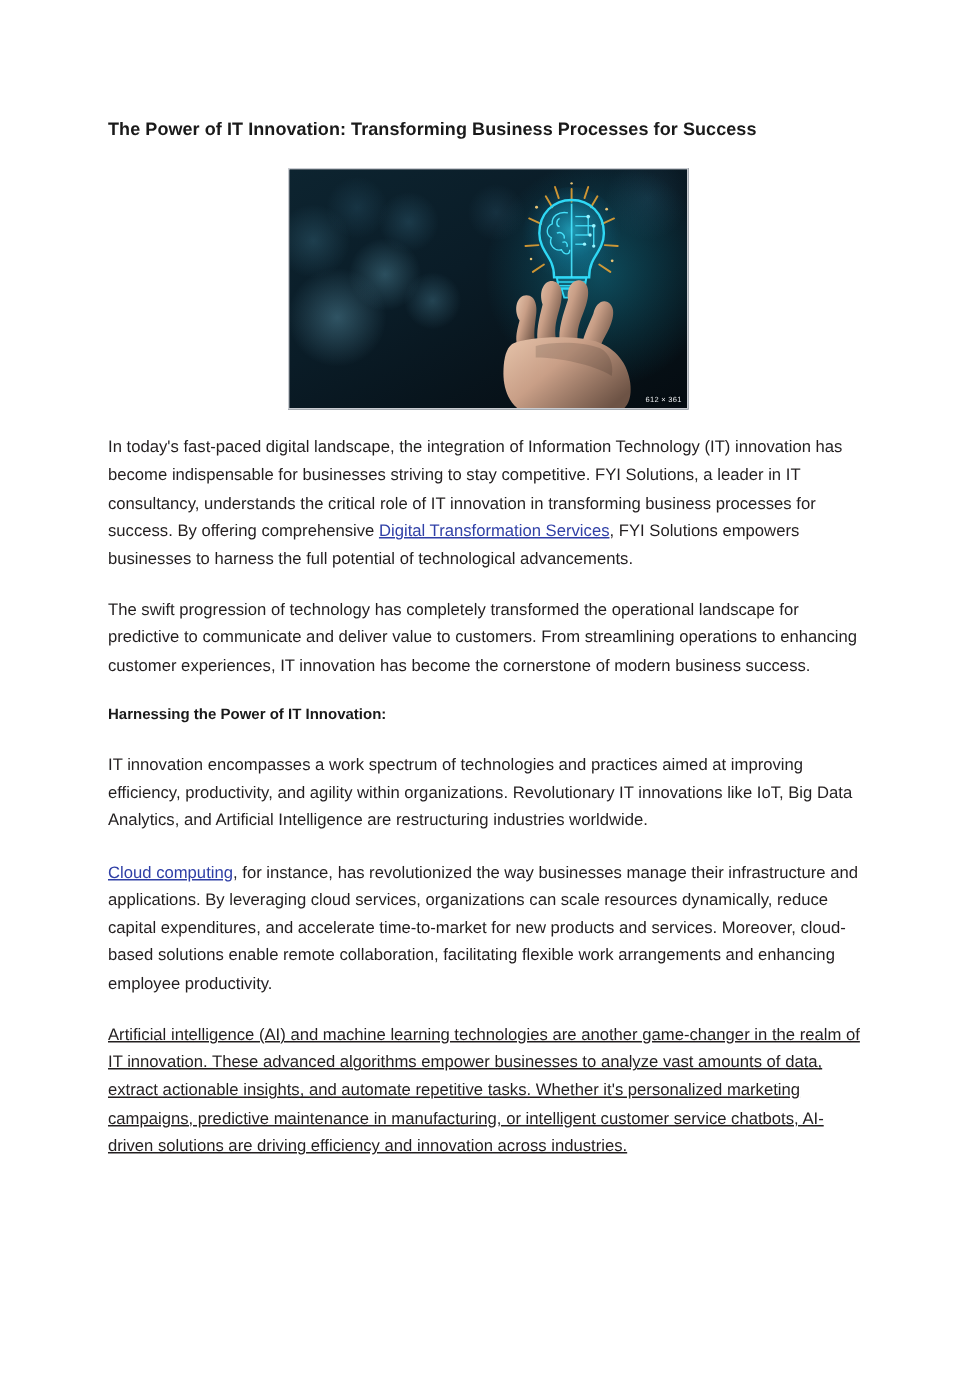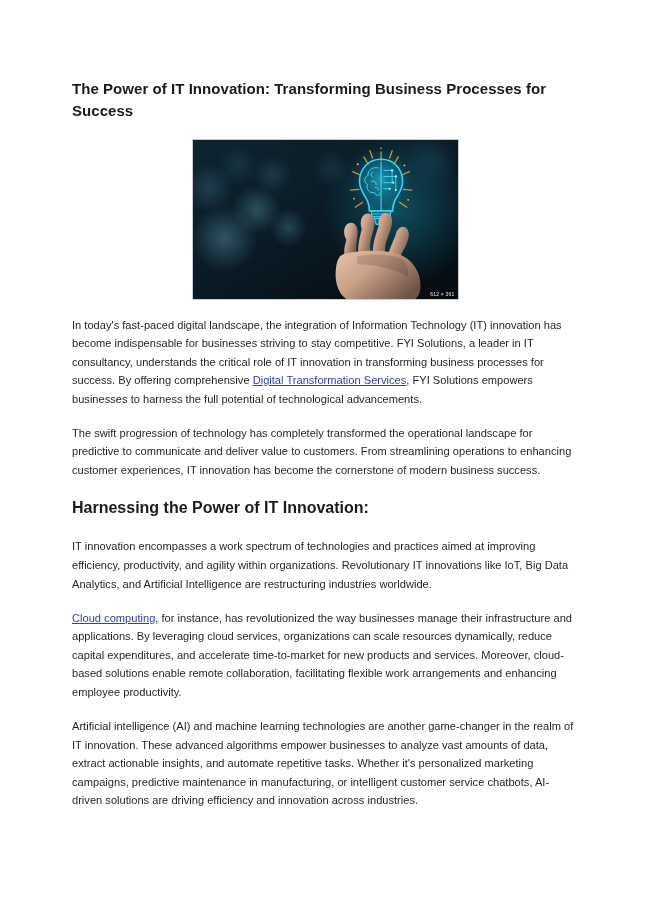--- a/index.html
+++ b/index.html
@@ -19,21 +19,21 @@
     position: relative;
     width: 650px;
     height: 920px;
     box-sizing: border-box;
     padding: 0 72px;
   }
 
   .doc-title {
     margin: 0;
     padding-top: 78px;
-    font-size: 15px;
+    font-size: 12px;
     font-weight: bold;
     line-height: 1.45;
     letter-spacing: 0.05px;
     color: #1a1a1a;
   }
 
   .figure-wrap {
     margin: 0;
     padding-top: 17px;
     display: flex;
@@ -104,25 +104,26 @@
     margin: 0 0 15.5px 0;
     font-size: 11.1px;
     line-height: 1.675;
     text-align: left;
     color: #231f20;
     letter-spacing: 0.005px;
   }
 
   p.para:last-child {
     margin-bottom: 0;
+    text-decoration: underline;
   }
 
   p.subhead {
     margin: 0 0 15.5px 0;
-    font-size: 16px;
+    font-size: 10px;
     font-weight: bold;
     line-height: 1.675;
     color: #1a1a1a;
   }
 
   .doclink {
     color: #2f3fa6;
     text-decoration: underline;
     text-underline-offset: 1px;
   }

